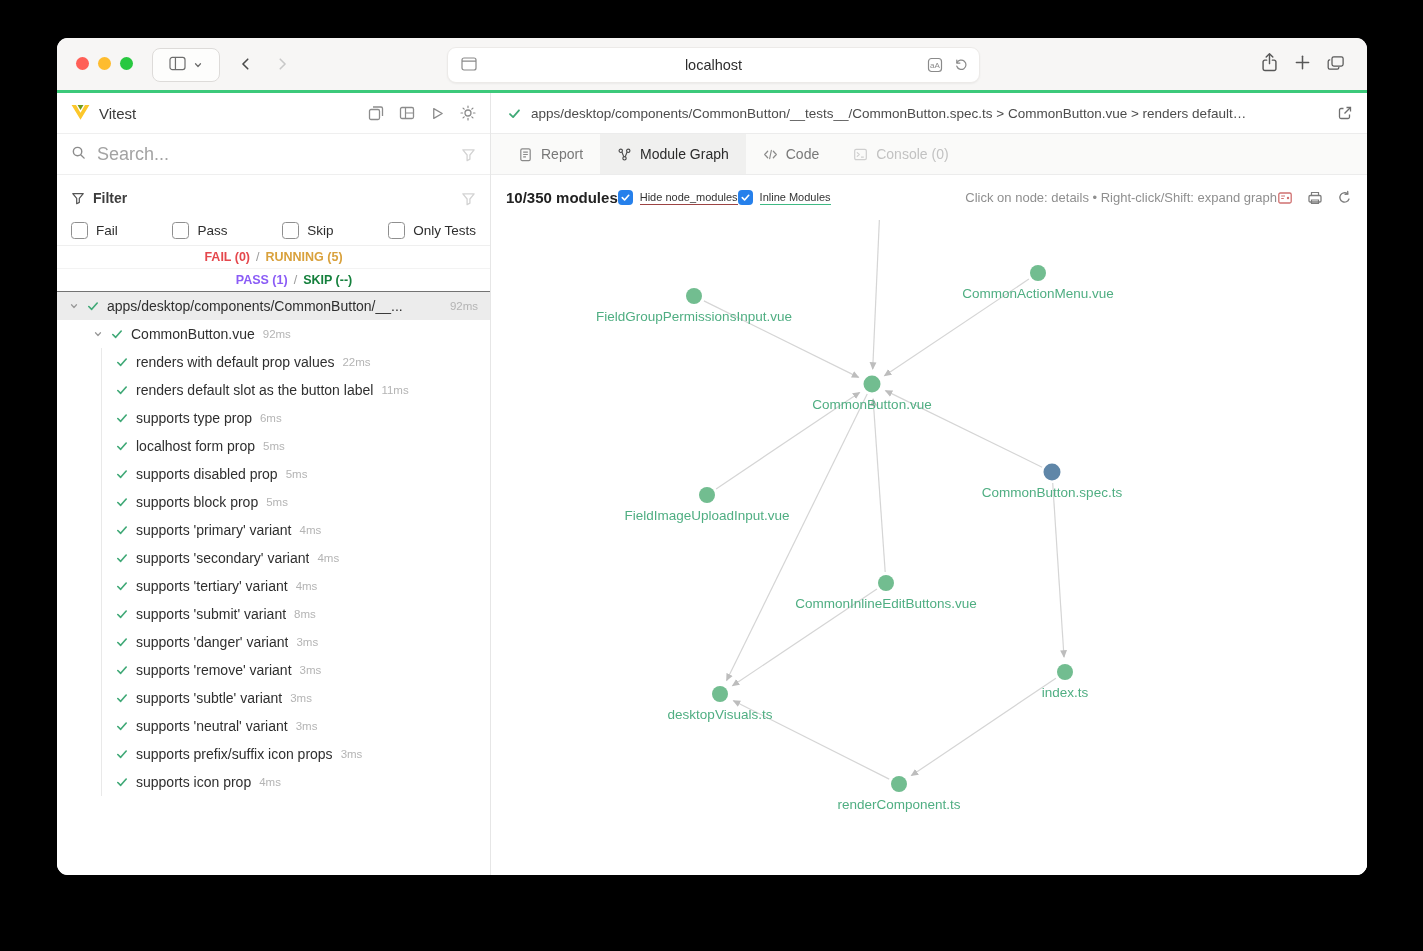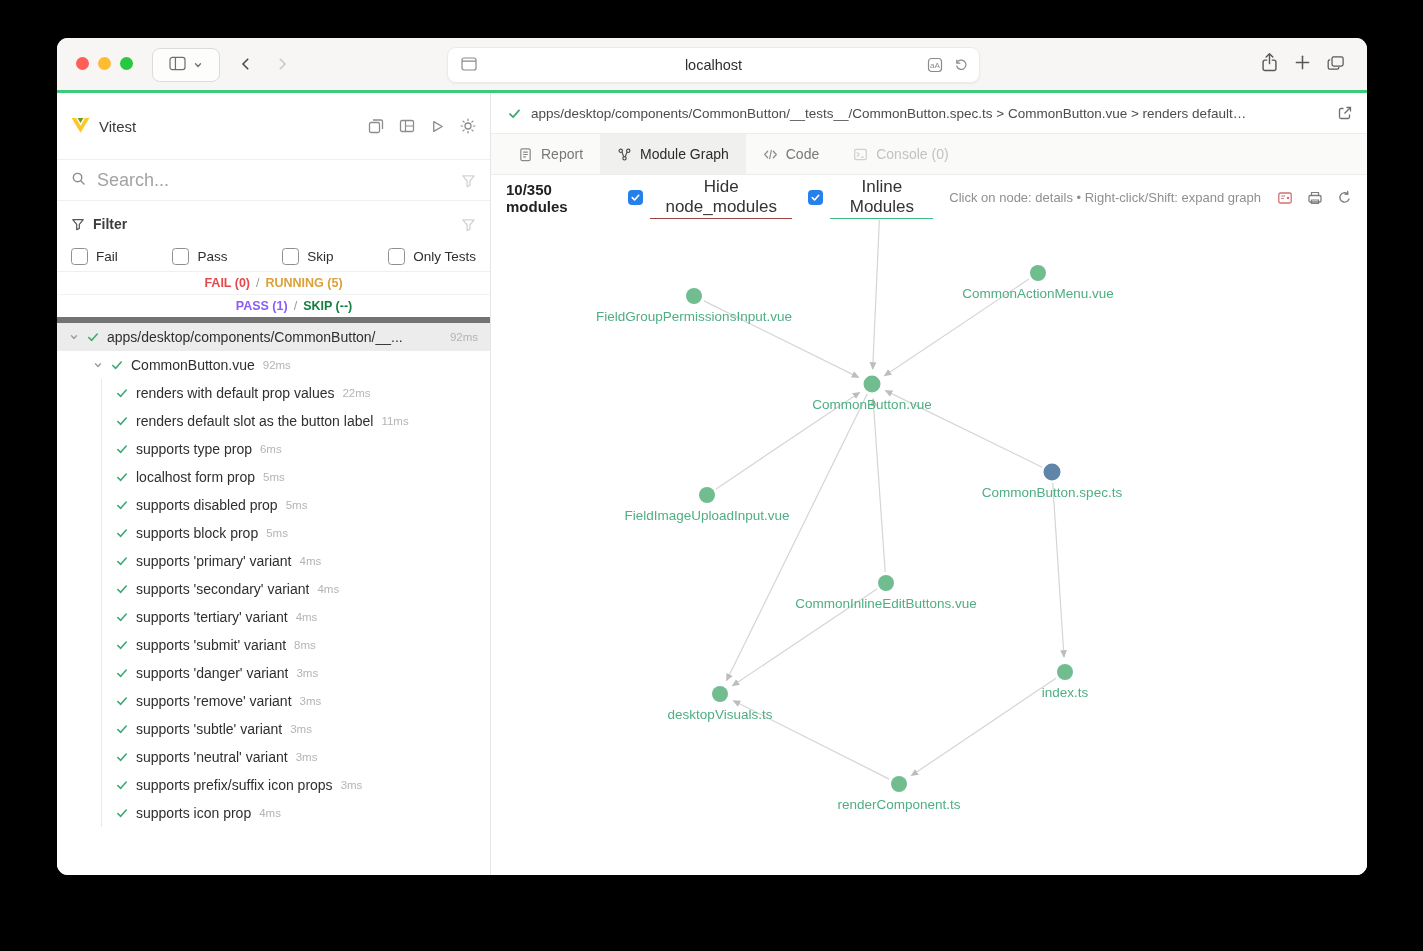--- a/index.html
+++ b/index.html
@@ -26,38 +26,38 @@
   .url-aa-icon{position:absolute;right:36px;top:9px;color:#8a8a8a;display:flex;}
   .url-reload-icon{position:absolute;right:10px;top:9px;color:#8a8a8a;display:flex;}
   .tb-right{position:absolute;right:22px;top:14px;display:flex;gap:16px;align-items:center;color:#575757;}
   .tb-right > span{display:flex;}
   .progress{height:3px;background:#3cc97a;flex:none;}
   
   .body{flex:1;display:flex;min-height:0;background:#fff;}
   .sidebar{width:433px;flex:none;border-right:1px solid #e6e6e6;display:flex;flex-direction:column;min-height:0;}
   .main{flex:1;display:flex;flex-direction:column;min-width:0;}
   
-  .sb-header{height:40px;flex:none;border-bottom:1px solid #efefef;display:flex;align-items:center;padding:13px 14px;gap:9px;}
+  .sb-header{height:40px;flex:none;border-bottom:1px solid #efefef;display:flex;align-items:center;padding:0 14px;gap:9px;}
   .sb-title{font-size:15px;font-weight:500;color:#3a3a3a;}
   .sb-header-icons{margin-left:auto;display:flex;gap:15px;color:#8c8c8c;align-items:center;}
   .sb-header-icons > span{display:flex;}
   
   .sb-search{height:40px;flex:none;border-bottom:1px solid #efefef;display:flex;align-items:center;padding:0 14px;gap:9px;color:#8c8c8c;}
   .sb-search input{border:none;outline:none;flex:1;font-size:18px;color:#000000;font-family:inherit;background:transparent;}
   .sb-search input::placeholder{color:#a3a3a3;}
   .dim-icon{color:#d3d3d3;display:flex;}
   
   .sb-filter{flex:none;padding:12px 14px 3px;border-bottom:1px solid #efefef;}
   .filter-head{display:flex;align-items:center;gap:8px;color:#3c3c3c;font-size:14px;font-weight:600;height:22px;}
   .filter-head .sp{margin-left:auto;}
   .filter-opts{margin-top:9px;display:flex;align-items:center;justify-content:space-between;height:24px;}
   .opt{display:flex;align-items:center;gap:8px;font-size:13.5px;color:#2e2e2e;}
   .cbx{width:15px;height:15px;border:1.5px solid #8f8f8f;border-radius:3.5px;background:#fff;flex:none;}
   
-  .sb-status{flex:none;border-bottom:6px solid #737373;}
+  .sb-status{flex:none;border-bottom:1px solid #737373;}
   .status-line{height:22px;display:flex;align-items:center;justify-content:center;font-size:12.5px;font-weight:700;}
   .status-line + .status-line{border-top:1px solid #f3f3f3;}
   .st-sep{color:#9a9a9a;font-weight:400;margin:0 6px;}
   .st-fail{color:#e5484d;} .st-run{color:#d9a13c;} .st-pass{color:#8b5cf6;margin-left:41px;} .st-skip{color:#15803d;}
   
   .tree{flex:1;position:relative;overflow:hidden;}
   .guide{position:absolute;left:44px;top:56px;width:1px;height:448px;background:#e9e9e9;}
   .tree-row{height:28px;display:flex;align-items:center;font-size:14px;color:#2f2f2f;}
   .tree-row.file{background:#ececec;padding:0 12px;}
   .tree-row.suite{padding-left:36px;}
@@ -74,25 +74,25 @@
   .ext-btn{color:#6f6f6f;display:flex;flex:none;background:none;border:none;padding:0;}
   
   .tabs{height:40px;flex:none;background:#fafaf9;border-bottom:1px solid #ececec;display:flex;align-items:stretch;padding-left:10px;}
   .tab{display:flex;align-items:center;gap:8px;padding:0 17px;font-size:14px;color:#787878;background:none;border:none;font-family:inherit;}
   .tab .ticon{display:flex;color:#8a8a8a;}
   .tab.active{background:#f0f0ef;color:#2b2b2b;font-weight:500;}
   .tab.active .ticon{color:#4a4a4a;}
   .tab.disabled{color:#c2c2c2;}
   .tab.disabled .ticon{color:#cfcfcf;}
   
-  .gtoolbar{height:45px;flex:none;display:flex;align-items:center;padding:0 15px;gap:16px;}
+  .gtoolbar{height:45px;flex:none;display:flex;align-items:center;padding:0 15px;}
   .gmodules{font-size:15px;font-weight:700;color:#222;}
   .gtoggle{display:flex;align-items:center;gap:7px;background:none;border:none;padding:0;font-family:inherit;}
   .cbx-on{width:15px;height:15px;border-radius:4px;background:#2680eb;display:flex;align-items:center;justify-content:center;flex:none;}
-  .gtoggle-label{font-size:17px;color:#333;padding-bottom:1px;}
+  .gtoggle-label{font-size:11px;color:#333;padding-bottom:1px;}
   .u-red{border-bottom:1.5px solid #9c4343;}
   .u-green{border-bottom:1.5px solid #3fba84;}
   .ghint{margin-left:auto;font-size:13px;color:#8f8f8f;white-space:nowrap;}
   .gicons{display:flex;gap:14px;align-items:center;}
   .gicon{display:flex;color:#7d7d7d;background:none;border:none;padding:0;}
   .gicon.red{color:#d07070;}
   
   .graph{flex:1;position:relative;background:#fff;min-height:0;}
   #graph-svg{position:absolute;left:0;top:0;}
   #graph-svg text{font-family:"Liberation Sans","DejaVu Sans",sans-serif;}

